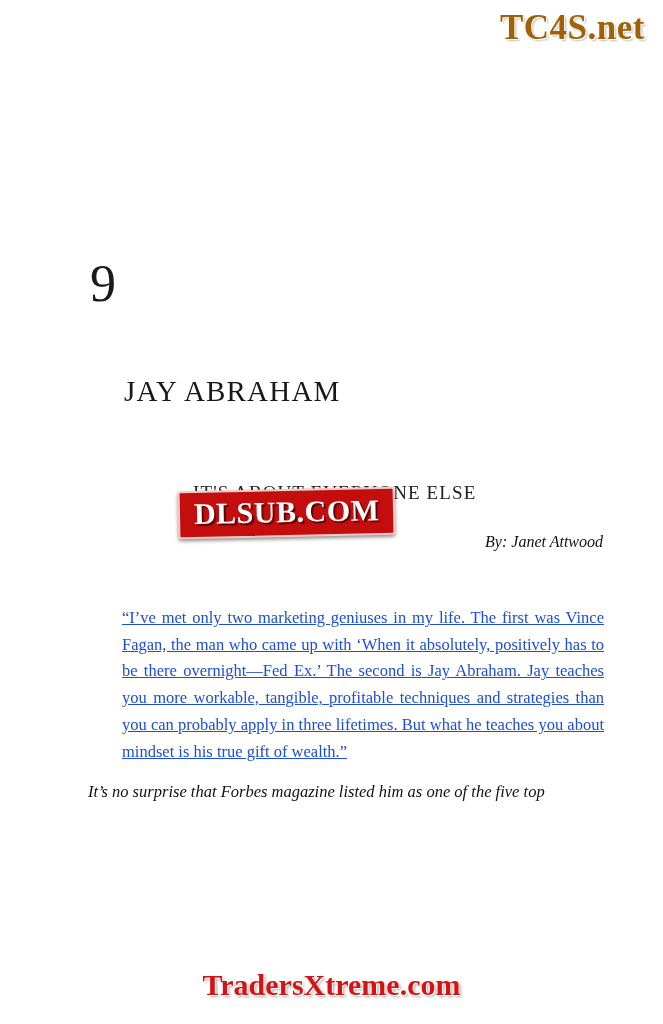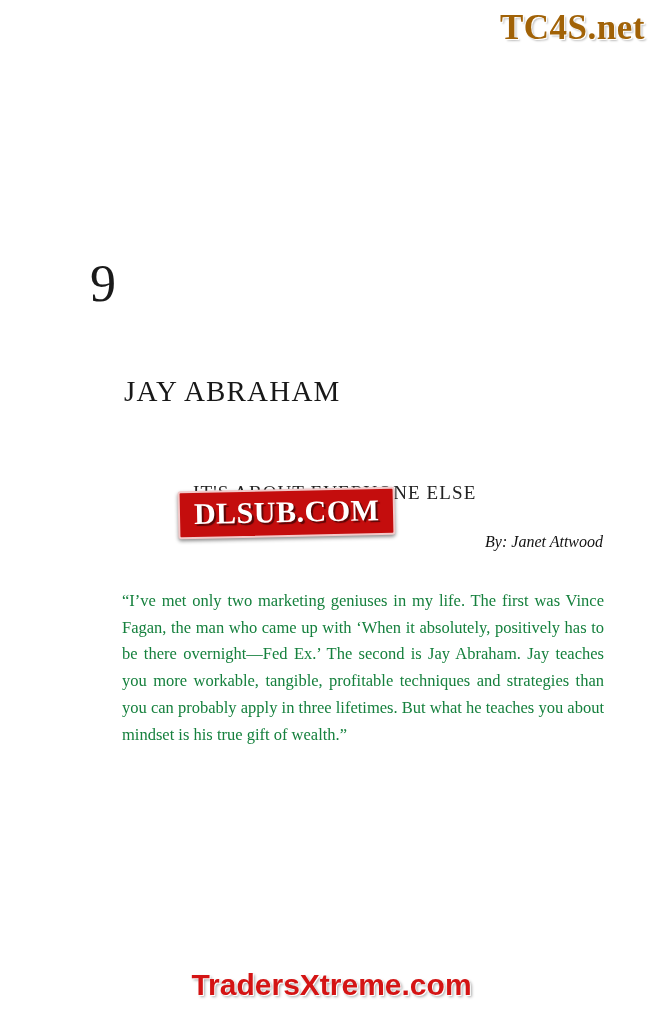--- a/index.html
+++ b/index.html
@@ -49,21 +49,21 @@
     letter-spacing: 0.5px;
     text-shadow: 2px 2px 1px rgba(0,0,0,0.55);
   }
 
   .wm-bottom {
     position: absolute;
     bottom: 22px;
     left: 0;
     width: 100%;
     text-align: center;
-    font-family: Liberation Sans, sans-serif;
+    font-family: Liberation Serif, serif;
     font-size: 30px;
     font-weight: bold;
     color: #d41414;
     text-shadow: 1px 1px 0 #ffffff, 2px 2px 3px rgba(0,0,0,0.35);
     user-select: none;
   }
 
   
   .page {
     position: absolute;
@@ -132,24 +132,25 @@
   .para b {
     font-weight: bold;
     font-style: italic;
   }
 
   .quote {
     font-family: "Liberation Serif", serif;
     font-size: 16.5px;
     line-height: 1.62;
     text-align: justify;
-    margin: 0 0 14px 0;
+    margin: 17px 0 14px 0;
     padding-left: 34px;
-    color: #15803d;
+    color: #1d4ed8;
     font-style: normal;
+    text-decoration: underline;
   }
 </style>
 </head>
 <body>
 
 <div class="page">
 
   <div class="chapter-number">9</div>
 
   <div class="chapter-title">JAY ABRAHAM</div>
@@ -157,20 +158,21 @@
   <div class="chapter-subtitle">IT'S ABOUT EVERYONE ELSE</div>
 
   <div class="byline">By: Janet Attwood</div>
 
   <div class="content">
 
 
     <p class="quote">“I’ve met only two marketing geniuses in my life. The first was Vince Fagan, the man who came up with ‘When it absolutely, positively has to be there overnight—Fed Ex.’ The second is Jay Abraham. Jay teaches you more workable, tangible, profitable techniques and strategies than you can probably apply in three lifetimes. But what he teaches you about mindset is his true gift of wealth.”</p>
 
 
+    <p class="para">It’s no surprise that Forbes magazine listed him as one of the five top</p>
 
   </div>
 </div>
 
 <div class="wm-top">TC4S.net</div>
 
 <div class="wm-mid">
   <span>DLSUB.COM</span>
 </div>
 

